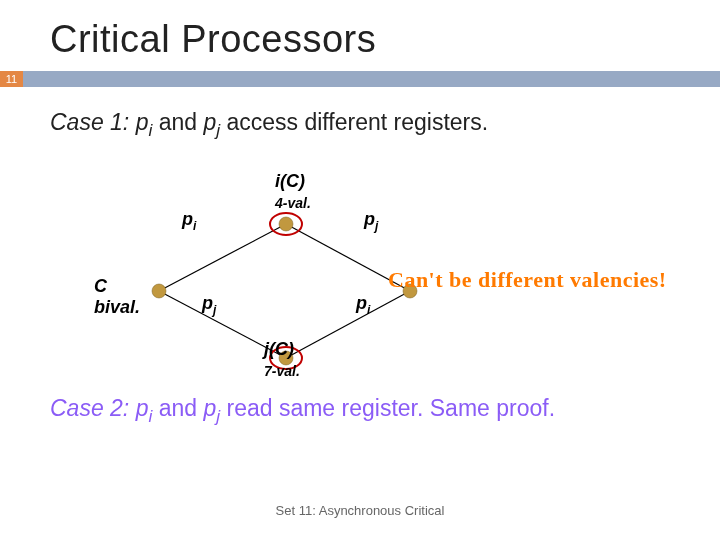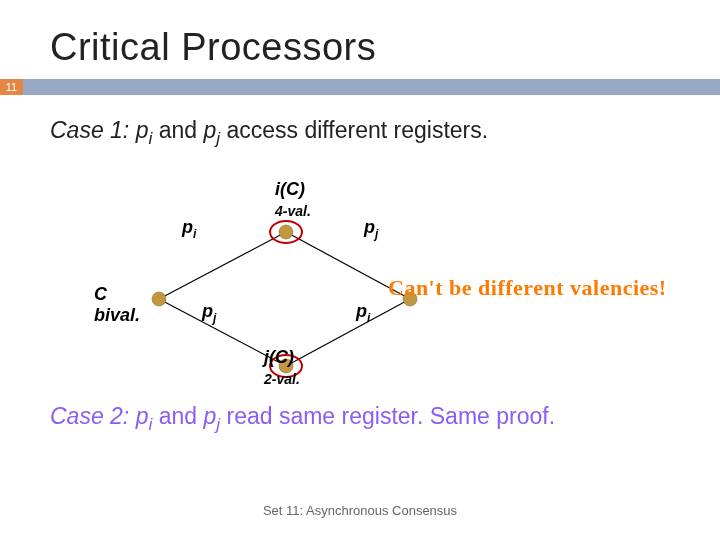--- a/index.html
+++ b/index.html
@@ -13,21 +13,21 @@
   }
   .slide {
     width: 100%;
     height: 100%;
     position: relative;
   }
   .title {
     font-size: 38px;
     font-weight: 400;
     color: #222;
-    padding: 26px 0 0 50px;
+    padding: 18px 0 0 50px;
     letter-spacing: 0.5px;
   }
   .bar-row {
     display: flex;
     align-items: flex-start;
     margin-top: 10px;
     width: 100%;
   }
   .page-num-box {
     background: #e48744;
@@ -177,27 +177,27 @@
       <div class="note pj2-note">
         <span>p</span><sub>j</sub>
       </div>
 
       <div class="note pi2-note">
         <span>p</span><sub>i</sub>
       </div>
 
       <div class="note bot-note">
         <span>j(C)</span><br>
-        <span class="sub">2-val.</span>
+        <span class="sub">7-val.</span>
       </div>
 
       <div class="callout">Can't be different valencies!</div>
     </div>
 
     <p class="case2">
       <span class="italic">Case 2: </span><span class="italic">p</span><sub class="italic">i</sub><span> and </span><span class="italic">p</span><sub class="italic">j</sub><span> read same register.  Same proof.</span>
     </p>
 
   </div>
 
-  <div class="footer">Set 11: Asynchronous Consensus</div>
+  <div class="footer">Set 11: Asynchronous Critical</div>
 
 </div>
 
 </body></html>

